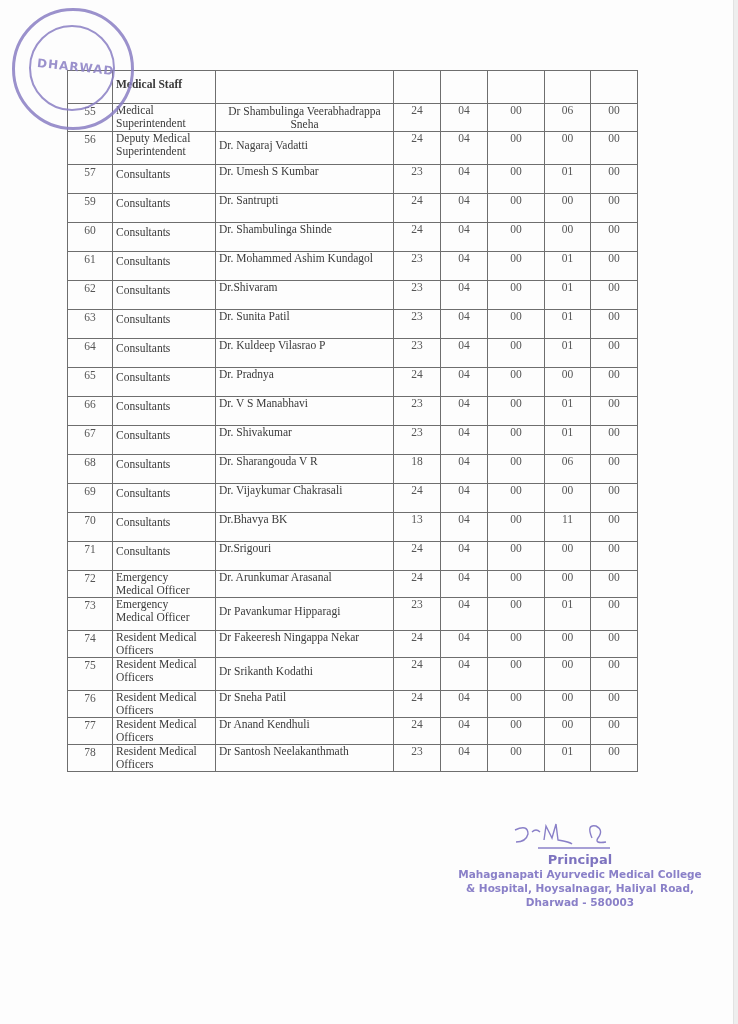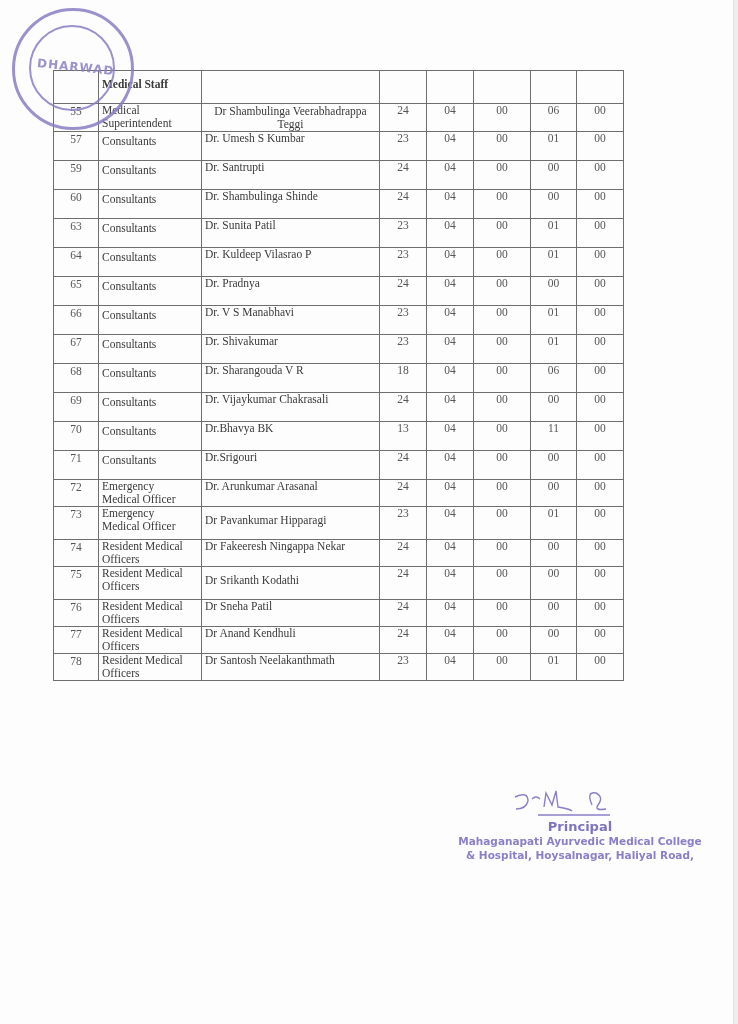--- a/index.html
+++ b/index.html
@@ -2,21 +2,21 @@
 <html><head>
 <meta charset="utf-8">
 <style>
   html, body { margin: 0; padding: 0; }
   body {
     width: 738px; height: 1024px; background: #fdfdfd; position: relative; overflow: hidden;
     font-family: "Liberation Serif", serif; color: #3a3a3a;
   }
   .page-edge { position: absolute; top: 0; right: 0; width: 4px; height: 1024px; background: #eeeeee; border-left: 1px solid #e2e2e2; }
   table.staff {
-    position: absolute; left: 53px; top: 70px; border-collapse: collapse;
+    position: absolute; left: 67px; top: 70px; border-collapse: collapse;
     table-layout: fixed; width: 571px;
   }
   table.staff td {
     border: 1px solid #6e6e6e; font-size: 11.5px; line-height: 13px; vertical-align: top;
     padding: 0 3px; overflow: hidden; white-space: nowrap;
   }
   tr.hdr td { height: 25px; }
   tr.hdr td.cat { font-weight: bold; font-size: 11.5px; padding-top: 7px; }
   tr.row td { height: 25px; }
   td.sno { font-size: 9px; text-align: center; padding-top: 1px !important; color: #555; }
@@ -32,21 +32,21 @@
   }
   .stamp .inner {
     position: absolute; left: 14px; top: 14px; width: 82px; height: 82px; border-radius: 50%;
     border: 2px solid #8a7fc4;
   }
   .stamp .city {
     position: absolute; left: 22px; top: 49px; font-family: "DejaVu Sans", sans-serif;
     font-size: 12px; color: #8a7fc4; letter-spacing: 1px; font-weight: bold; transform: rotate(6deg);
   }
   .sig-block {
-    position: absolute; left: 440px; top: 787px; width: 280px; text-align: center;
+    position: absolute; left: 440px; top: 820px; width: 280px; text-align: center;
     font-family: "DejaVu Sans", sans-serif; color: #8a80c8;
   }
   .signature { height: 30px; position: relative; }
   .signature svg { position: absolute; left: 70px; top: 0; }
   .sig-title { font-size: 13px; font-weight: bold; margin-top: 2px; color: #7d73bf; }
   .sig-line { font-size: 10.5px; font-weight: bold; line-height: 14px; }
 </style>
 </head>
 <body>
 
@@ -75,29 +75,44 @@
       <td></td>
     </tr>
   <tr class="row">
         <td class="sno">55</td>
         <td class="cat">
           <div>Medical</div>
           <div>Superintendent</div>
         </td>
         <td class="name top">
           <div>Dr Shambulinga Veerabhadrappa</div>
-          <div>Teggi</div>
+          <div>Sneha</div>
         </td>
         <td class="num">24</td>
         <td class="num">04</td>
         <td class="num">00</td>
         <td class="num">06</td>
         <td class="num">00</td>
       </tr>
       <tr class="row">
+        <td class="sno">56</td>
+        <td class="cat">
+          <div>Deputy Medical</div>
+          <div>Superintendent</div>
+        </td>
+        <td class="name mid">
+          <div>Dr. Nagaraj Vadatti</div>
+        </td>
+        <td class="num">24</td>
+        <td class="num">04</td>
+        <td class="num">00</td>
+        <td class="num">00</td>
+        <td class="num">00</td>
+      </tr>
+      <tr class="row">
         <td class="sno">57</td>
         <td class="cat one">
           <div>Consultants</div>
         </td>
         <td class="name">
           <div>Dr. Umesh S Kumbar</div>
         </td>
         <td class="num">23</td>
         <td class="num">04</td>
         <td class="num">00</td>
@@ -123,20 +138,48 @@
         <td class="cat one">
           <div>Consultants</div>
         </td>
         <td class="name">
           <div>Dr. Shambulinga Shinde</div>
         </td>
         <td class="num">24</td>
         <td class="num">04</td>
         <td class="num">00</td>
         <td class="num">00</td>
+        <td class="num">00</td>
+      </tr>
+      <tr class="row">
+        <td class="sno">61</td>
+        <td class="cat one">
+          <div>Consultants</div>
+        </td>
+        <td class="name">
+          <div>Dr. Mohammed Ashim Kundagol</div>
+        </td>
+        <td class="num">23</td>
+        <td class="num">04</td>
+        <td class="num">00</td>
+        <td class="num">01</td>
+        <td class="num">00</td>
+      </tr>
+      <tr class="row">
+        <td class="sno">62</td>
+        <td class="cat one">
+          <div>Consultants</div>
+        </td>
+        <td class="name">
+          <div>Dr.Shivaram</div>
+        </td>
+        <td class="num">23</td>
+        <td class="num">04</td>
+        <td class="num">00</td>
+        <td class="num">01</td>
         <td class="num">00</td>
       </tr>
       <tr class="row">
         <td class="sno">63</td>
         <td class="cat one">
           <div>Consultants</div>
         </td>
         <td class="name">
           <div>Dr. Sunita Patil</div>
         </td>
@@ -375,13 +418,14 @@
   <div class="signature">
     <svg width="140" height="32" viewBox="0 0 140 32">
       <path d="M5 10 Q18 4 18 14 Q16 22 6 22 M22 12 Q26 8 30 12 M34 20 L36 6 L42 18 L46 4 L48 20 Q60 22 62 24" fill="none" stroke="#8a80c8" stroke-width="1.4"></path>
       <path d="M82 18 Q76 4 86 6 Q94 10 88 18 Q84 24 96 22" fill="none" stroke="#8a80c8" stroke-width="1.4"></path>
       <path d="M28 28 L100 28" stroke="#8a80c8" stroke-width="1.4"></path>
     </svg>
   </div>
   <div class="sig-title">Principal</div>
   <div class="sig-line">Mahaganapati Ayurvedic Medical College</div>
   <div class="sig-line">&amp; Hospital, Hoysalnagar, Haliyal Road,</div>
+  <div class="sig-line">Dharwad - 580003</div>
 </div>
 
 </body></html>

